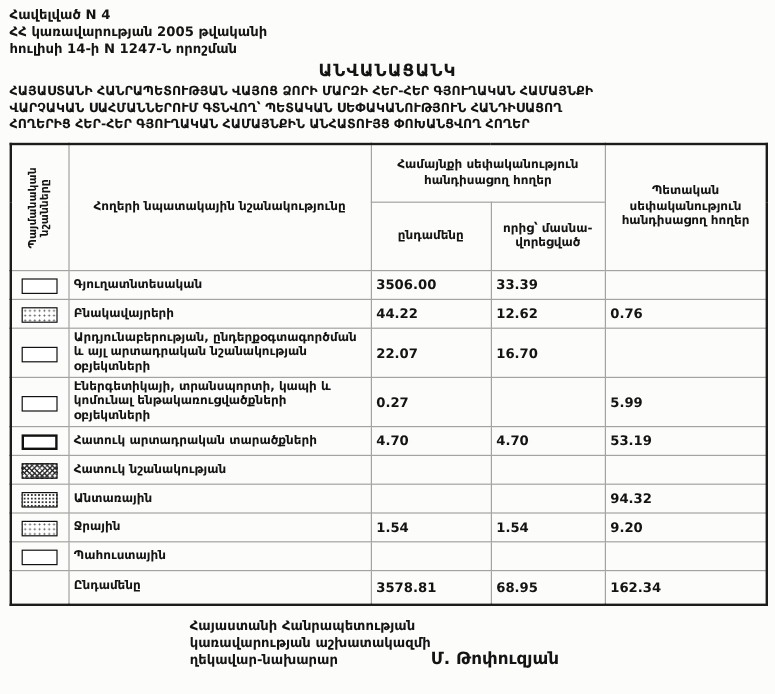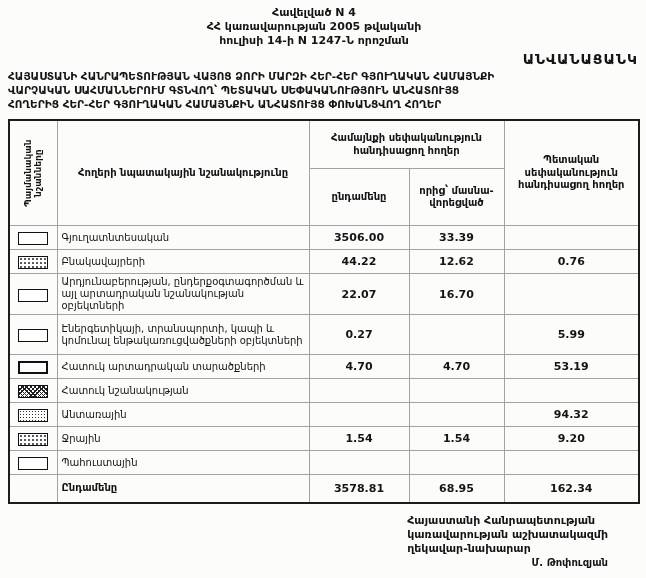--- a/index.html
+++ b/index.html
@@ -8,29 +8,29 @@
     background: #fcfcfa;
     color: #141414;
     font-family: "DejaVu Sans", sans-serif;
     overflow: hidden;
     position: relative;
   }
   .page { padding: 6px 8px 0 8px; }
 
   
   .annex {
-    text-align: center;
+    text-align: left;
     padding-right: 18px;
     font-size: 11px;
     font-weight: bold;
     line-height: 1.25;
   }
 
   .doc-title {
-    text-align: right;
+    text-align: center;
     font-size: 14px;
     font-weight: bold;
     letter-spacing: 1px;
     margin-top: 4px;
   }
   .subtitle {
     font-size: 10.5px;
     font-weight: bold;
     line-height: 1.3;
     margin-top: 3px;
@@ -65,28 +65,28 @@
     font-weight: bold;
     white-space: normal;
     line-height: 1.15;
     margin: 0 auto;
     max-height: 100px;
   }
 
   td.c-legend { text-align: center; }
   td.c-name {
     font-size: 10px;
-    font-weight: normal;
+    font-weight: bold;
     line-height: 1.2;
     text-align: left;
   }
   td.c-num {
     font-size: 11px;
     font-weight: bold;
-    text-align: center;
+    text-align: left;
   }
   tr.data-row { height: 24px; }
   tr.data-row-tall { height: 40px; }
   tr.total-row { height: 28px; }
   tr.total-row td { font-weight: bold; }
 
   
   .lb {
     display: inline-block;
     width: 30px; height: 13px;
@@ -110,49 +110,48 @@
       repeating-linear-gradient(-45deg, #222 0 1px, transparent 1px 3px);
   }
   .lb-bold { border-width: 2px; }
 
   
   .footer {
     display: flex;
     justify-content: center;
     align-items: flex-end;
     padding: 10px 30px 0 8px;
-    flex-direction: column;
   }
   .footer-left {
     font-size: 11px;
     font-weight: bold;
     line-height: 1.3;
   }
   .signature {
-    font-size: 10px;
+    font-size: 14px;
     font-weight: bold;
     padding-bottom: 1px;
   }
 </style>
 </head>
 <body>
 
 <div class="page">
 
   <div class="annex">
     <div>Հավելված N 4</div>
     <div>ՀՀ կառավարության 2005 թվականի</div>
     <div>հուլիսի 14-ի N 1247-Ն որոշման</div>
   </div>
 
   <div class="doc-title">ԱՆՎԱՆԱՑԱՆԿ</div>
 
   <div class="subtitle">
     <div>ՀԱՅԱՍՏԱՆԻ ՀԱՆՐԱՊԵՏՈՒԹՅԱՆ ՎԱՅՈՑ ՁՈՐԻ ՄԱՐԶԻ ՀԵՐ-ՀԵՐ ԳՅՈՒՂԱԿԱՆ ՀԱՄԱՅՆՔԻ</div>
-    <div>ՎԱՐՉԱԿԱՆ ՍԱՀՄԱՆՆԵՐՈՒՄ ԳՏՆՎՈՂ՝ ՊԵՏԱԿԱՆ ՍԵՓԱԿԱՆՈՒԹՅՈՒՆ ԱՆՀԱՏՈՒՅՑ</div>
+    <div>ՎԱՐՉԱԿԱՆ ՍԱՀՄԱՆՆԵՐՈՒՄ ԳՏՆՎՈՂ՝ ՊԵՏԱԿԱՆ ՍԵՓԱԿԱՆՈՒԹՅՈՒՆ ՀԱՆԴԻՍԱՑՈՂ</div>
     <div>ՀՈՂԵՐԻՑ ՀԵՐ-ՀԵՐ ԳՅՈՒՂԱԿԱՆ ՀԱՄԱՅՆՔԻՆ ԱՆՀԱՏՈՒՅՑ ՓՈԽԱՆՑՎՈՂ ՀՈՂԵՐ</div>
   </div>
 
   <table class="land">
     <colgroup>
       <col style="width:48px">
       <col style="width:252px">
       <col style="width:100px">
       <col style="width:95px">
       <col style="width:135px">

